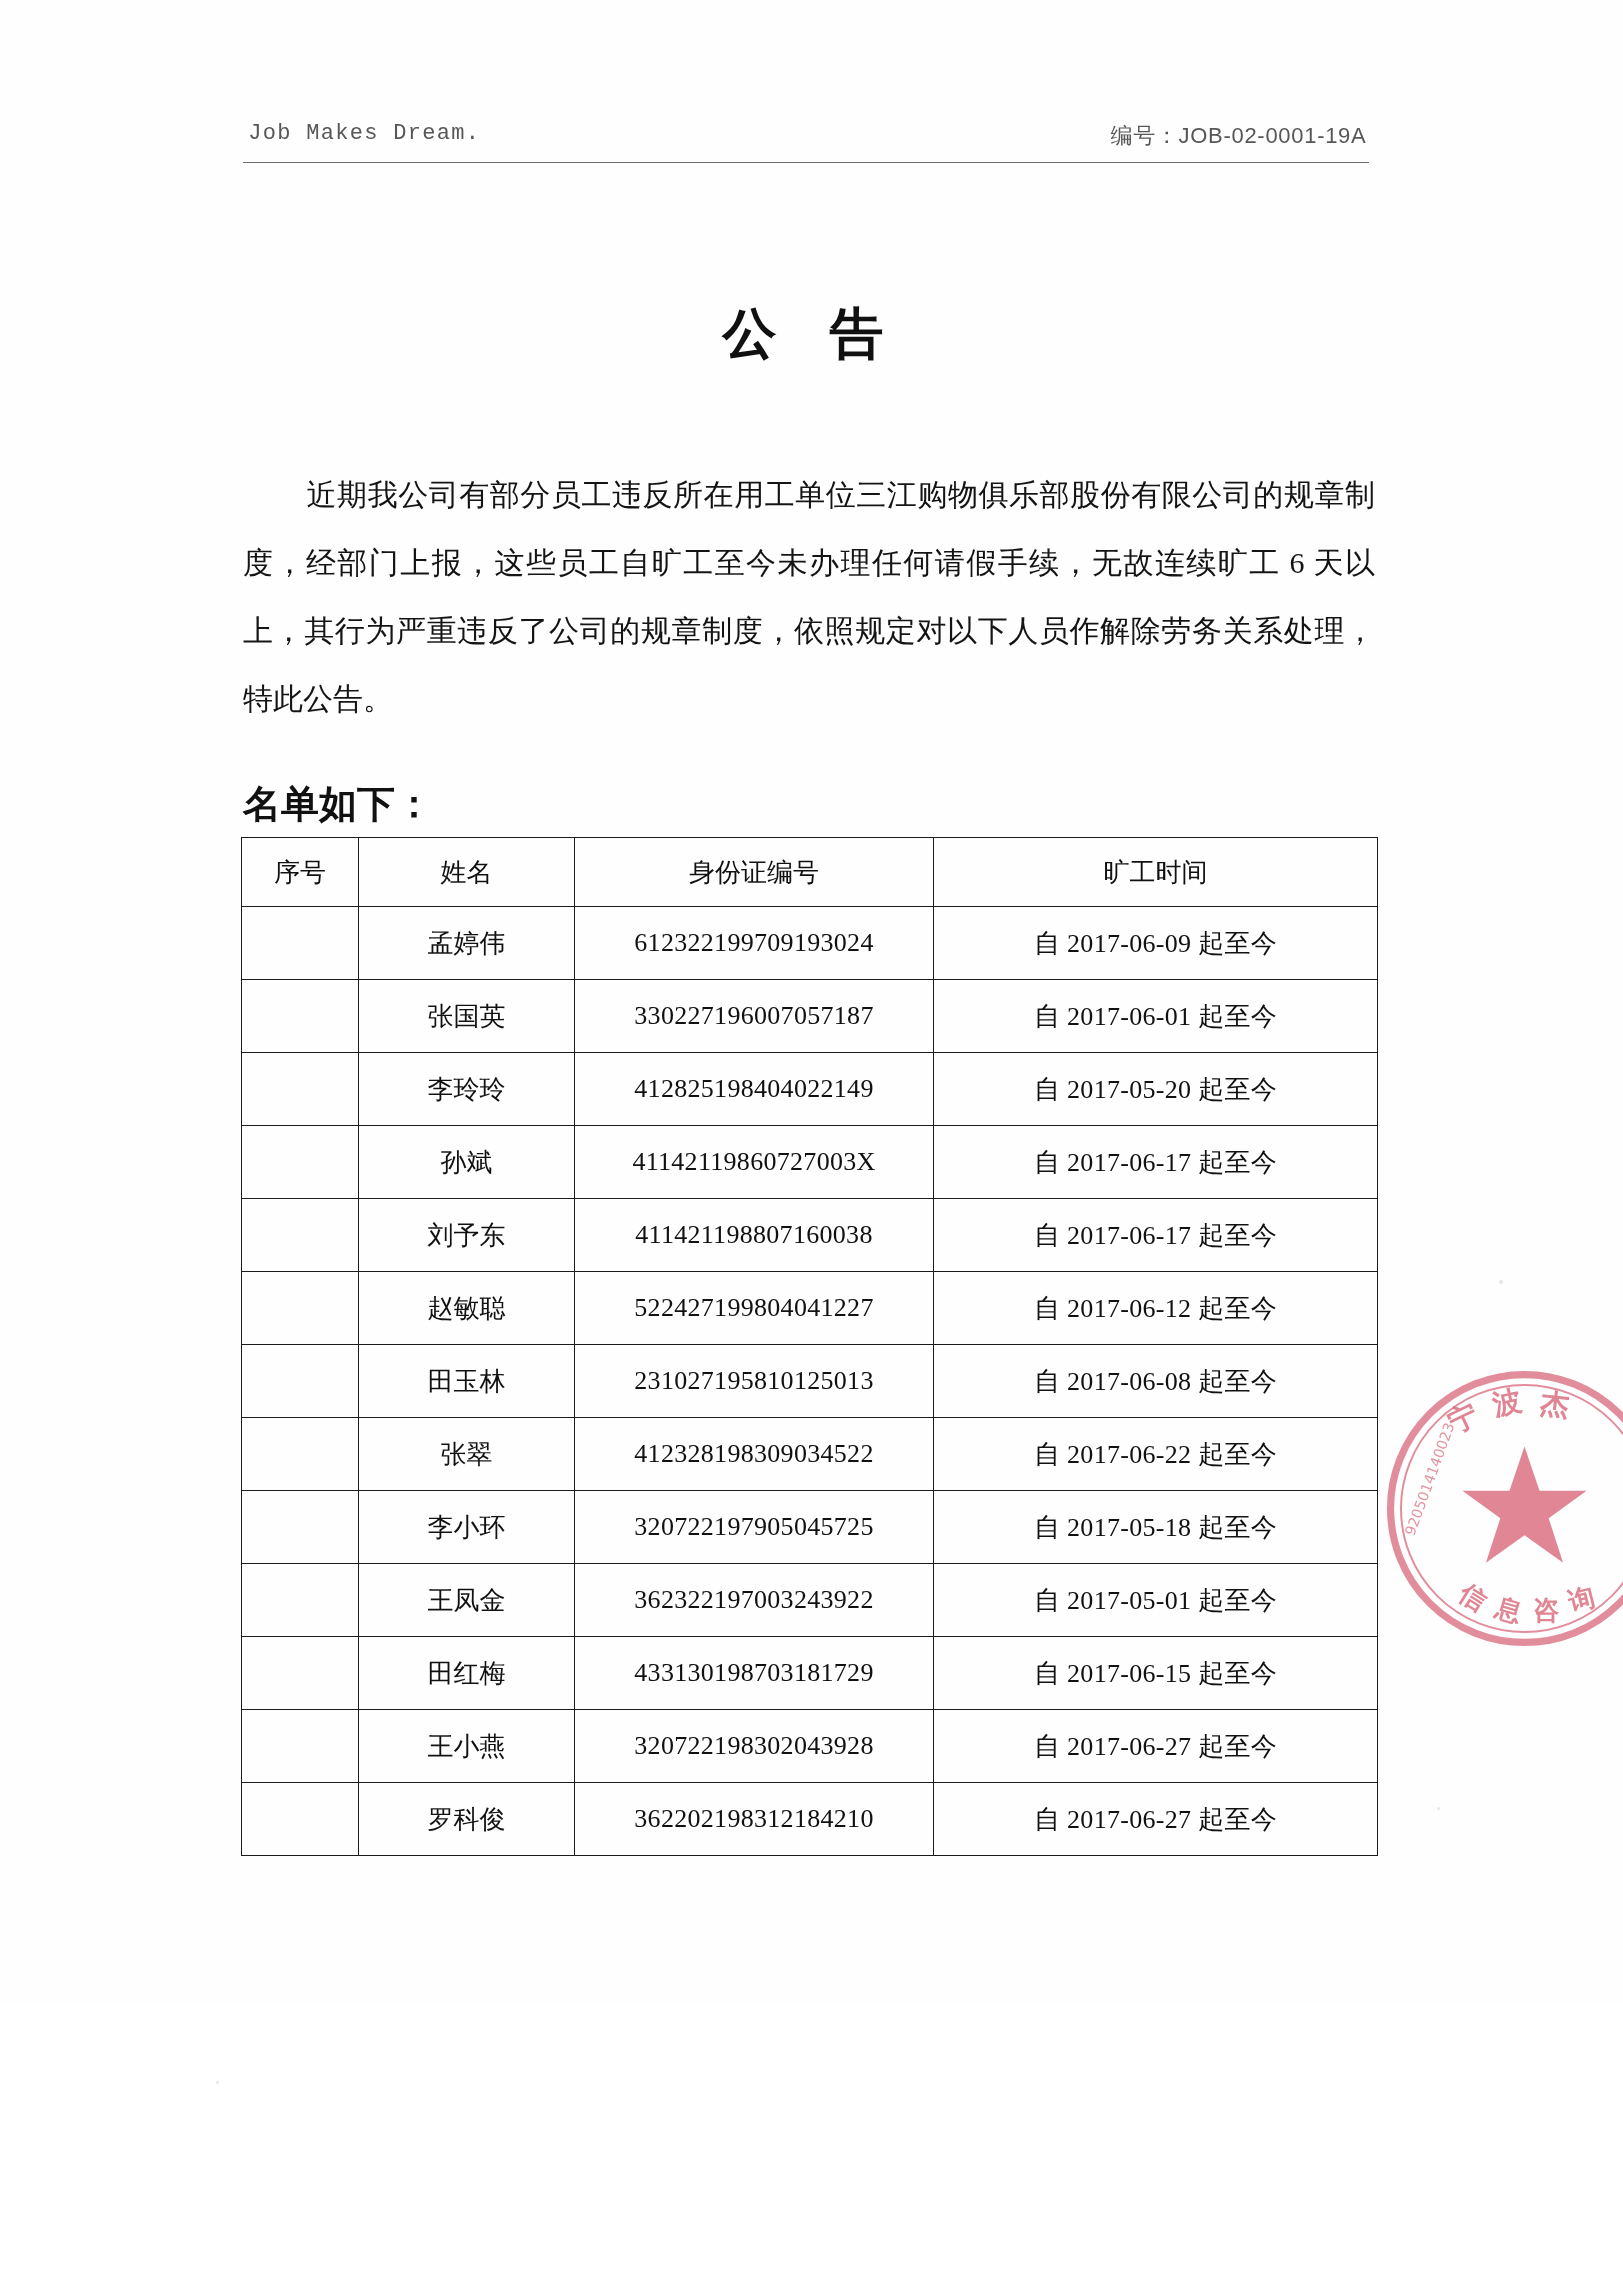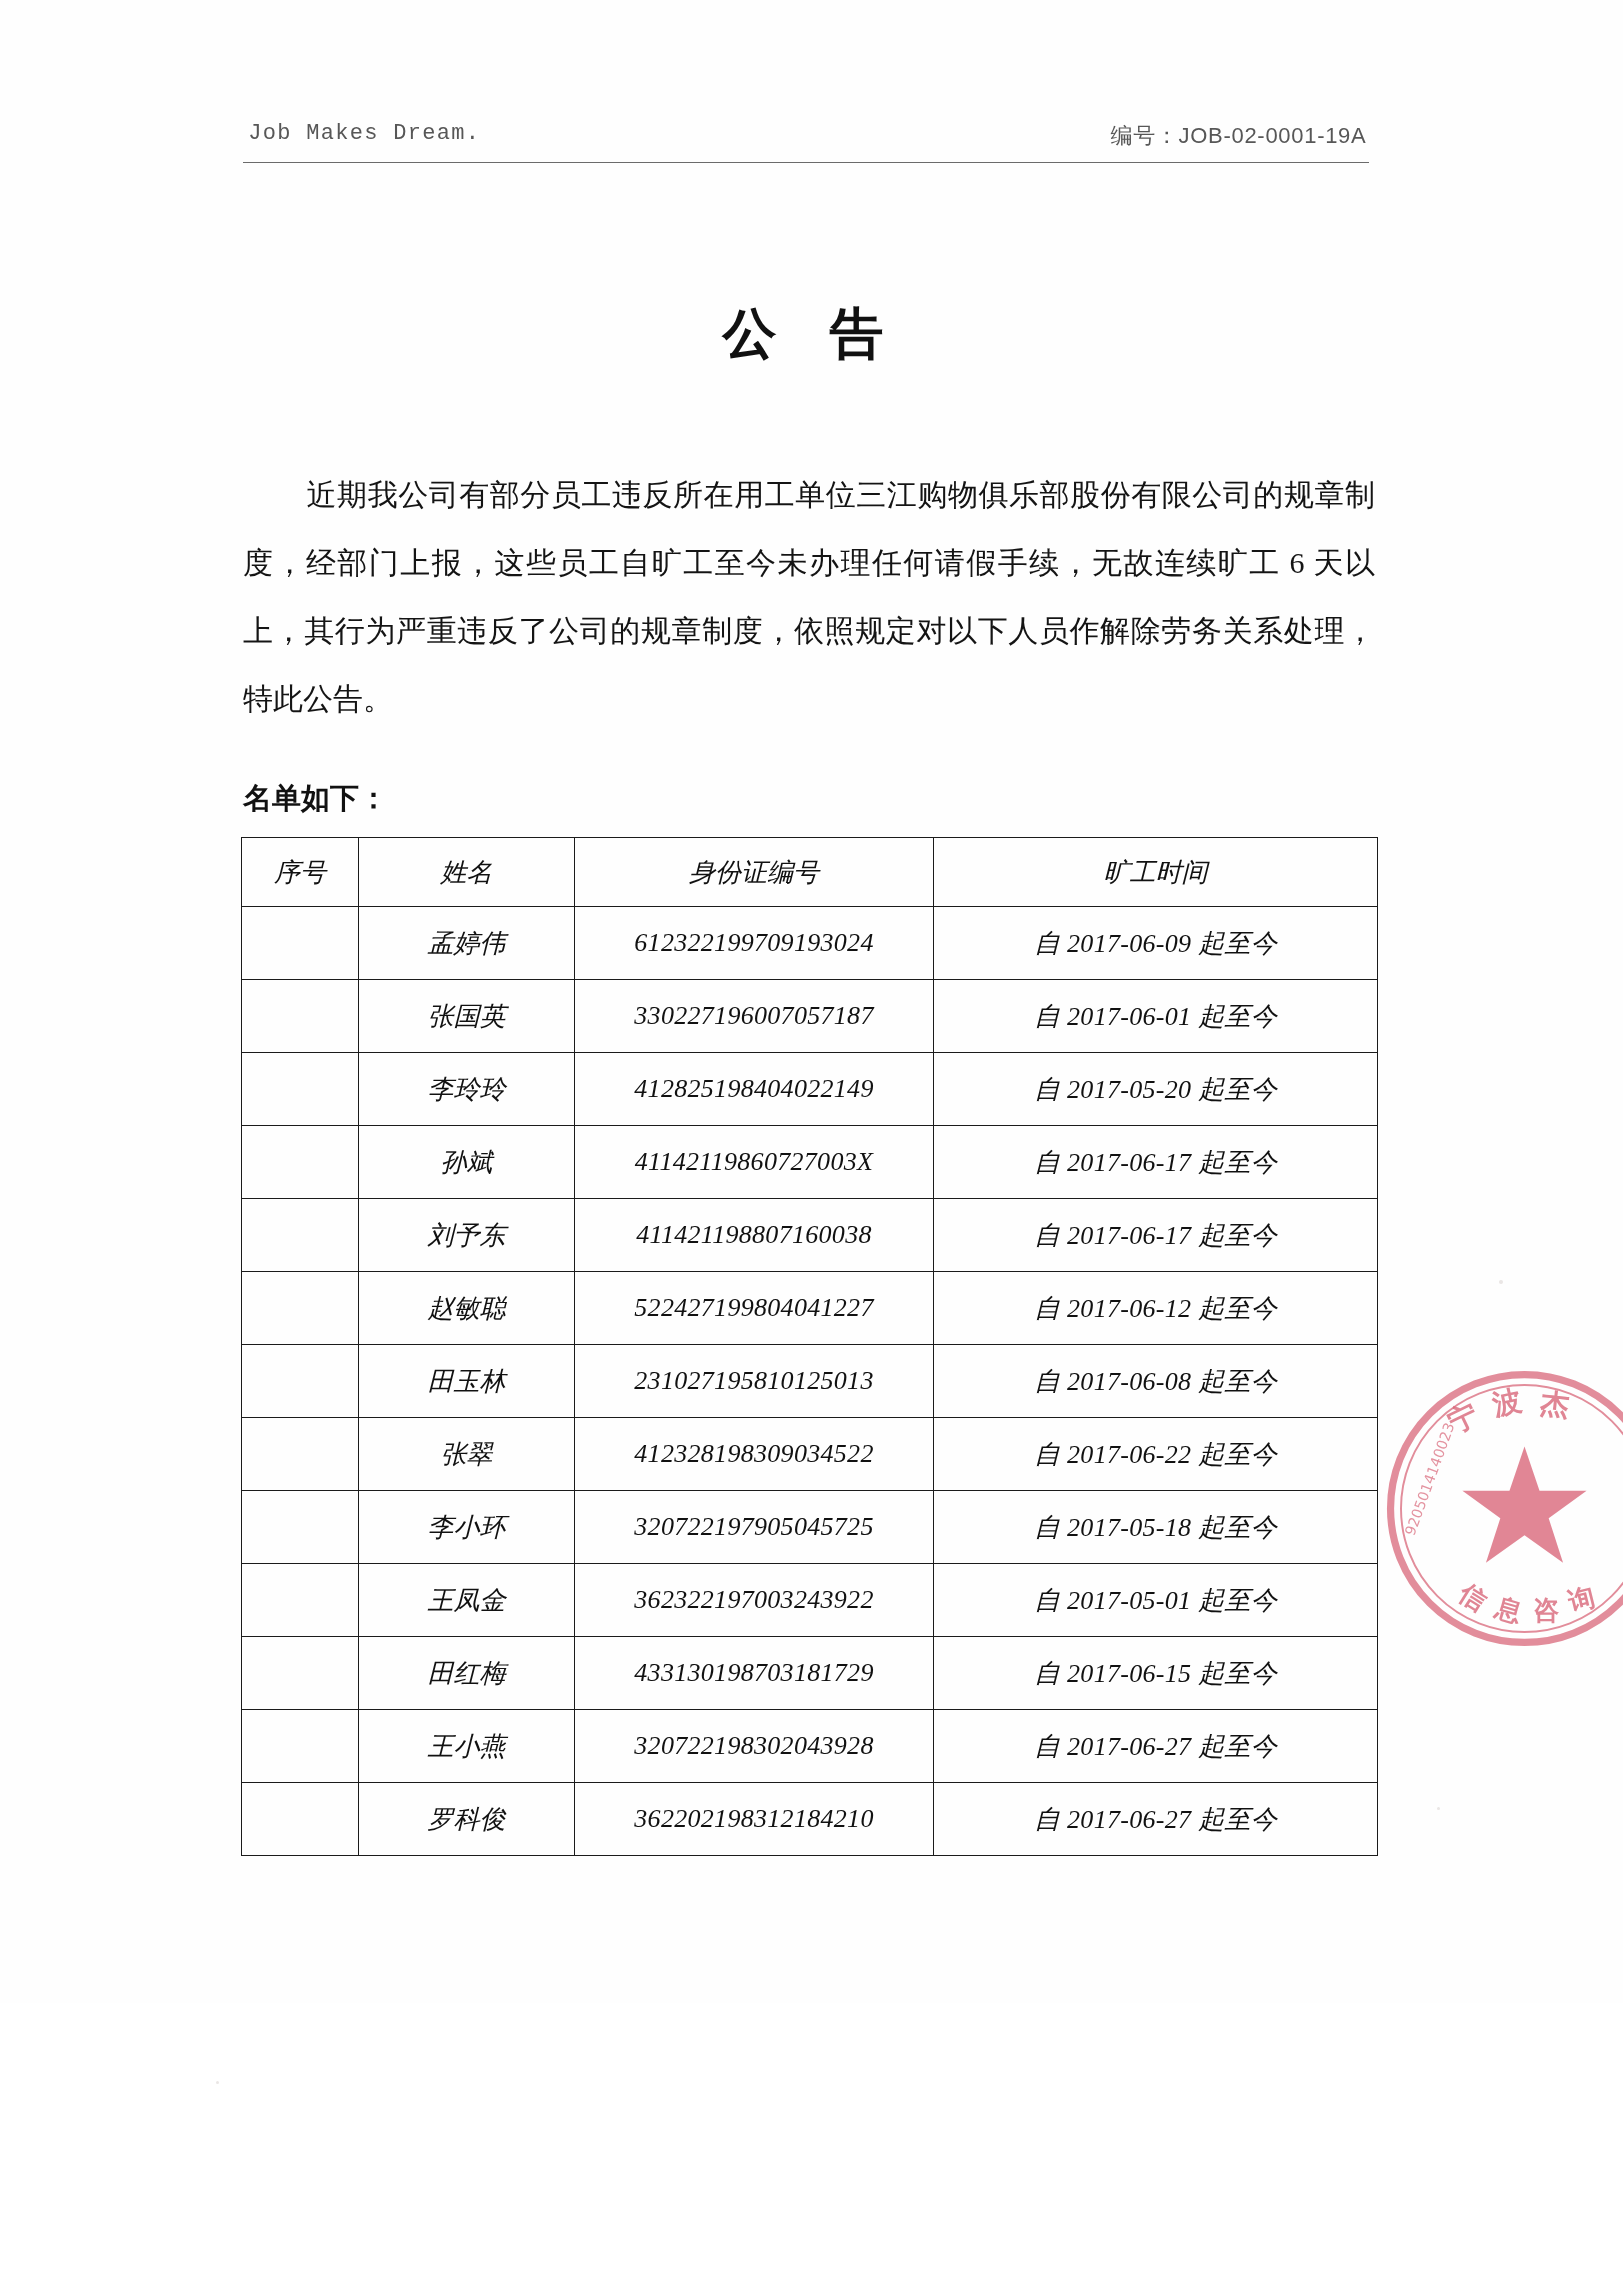--- a/index.html
+++ b/index.html
@@ -87,21 +87,21 @@
     text-align: justify;
     text-justify: inter-ideograph;
     color: #141414;
   }
   .body-text .indent { display: inline-block; width: 63px; }
 
   .list-label {
     position: absolute;
     left: 243px;
     top: 779px;
-    font-size: 29px;
+    font-size: 38px;
     font-weight: bold;
     color: #111;
   }
 
   
   .tbl-wrap {
     position: absolute;
     left: 241px;
     top: 837px;
     width: 1135px;
@@ -113,21 +113,20 @@
   }
   table.list td, table.list th {
     border: 1.3px solid #1b1b1b;
     height: 72px;
     text-align: center;
     vertical-align: middle;
     font-size: 26px;
     font-weight: normal;
     color: #111;
     padding: 0;
-    font-style: italic;
   }
   table.list thead th {
     height: 68px;
     font-size: 26px;
   }
   .col-idx { width: 117px; }
   .col-name { width: 216px; }
   .col-id { width: 359px; }
   .col-time { width: 444px; }
 

